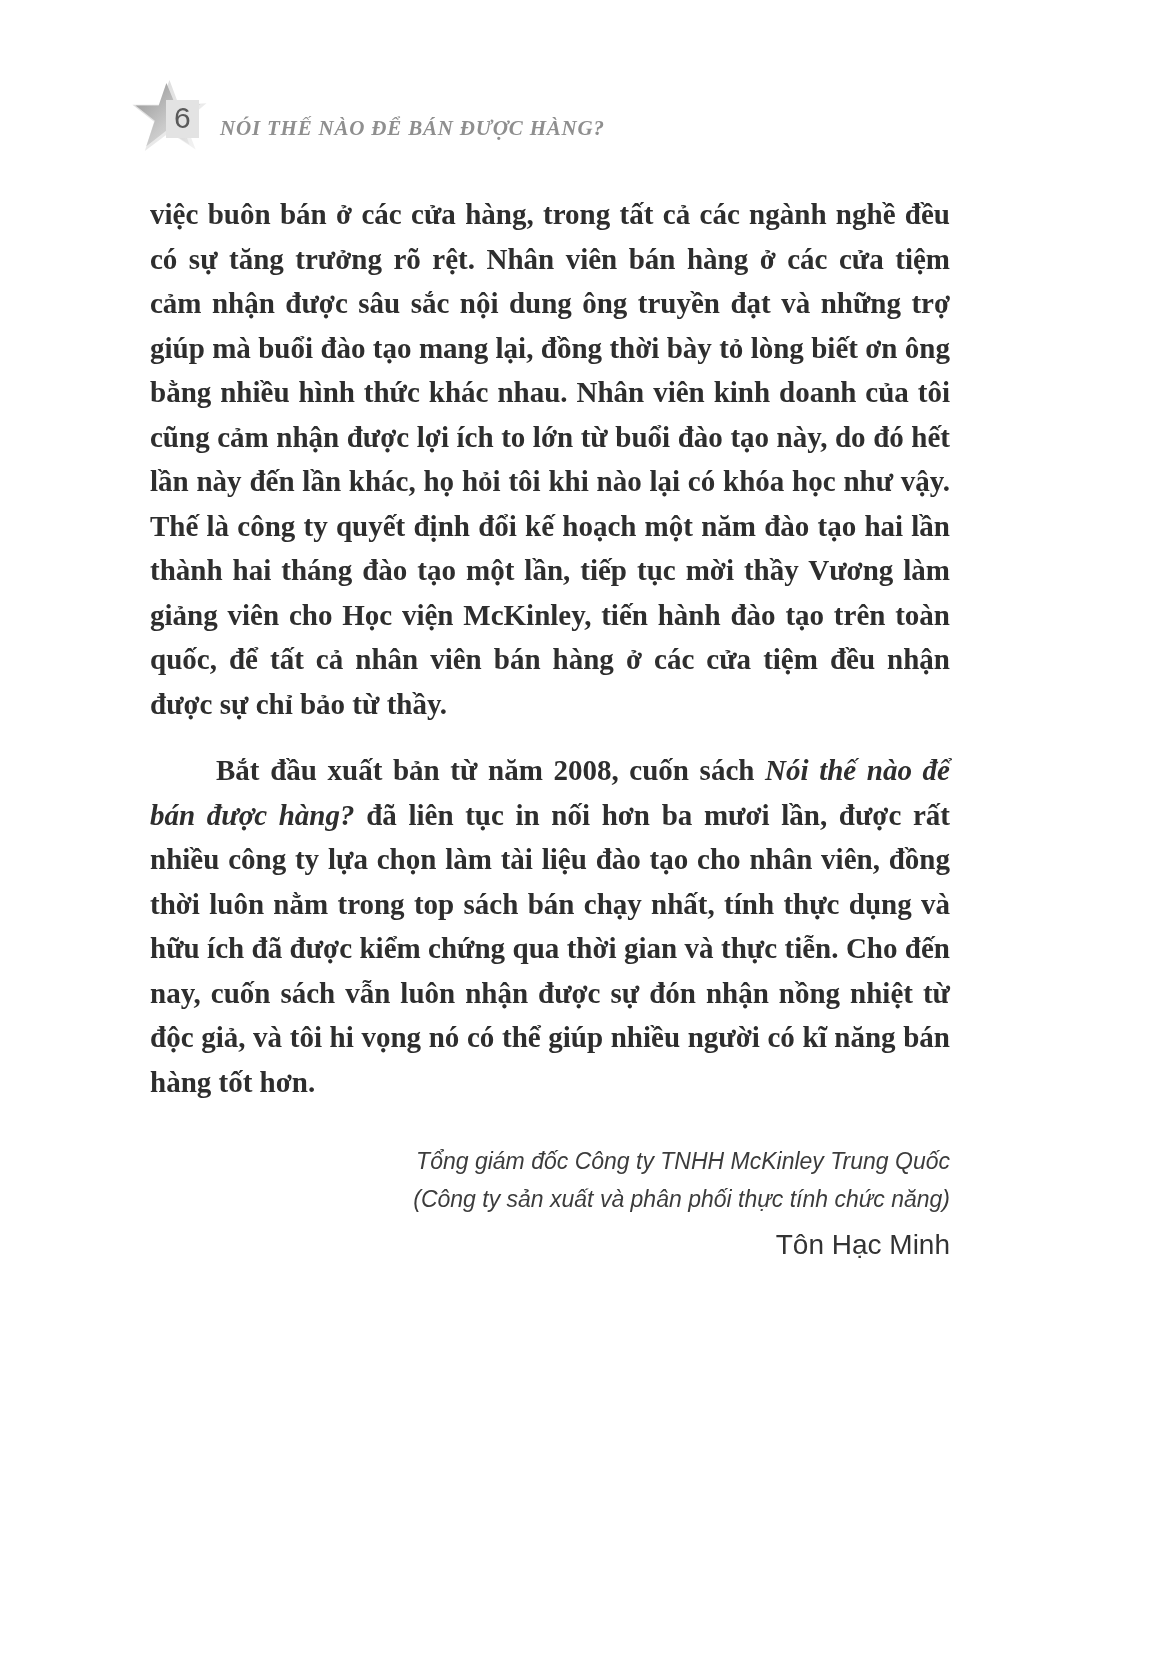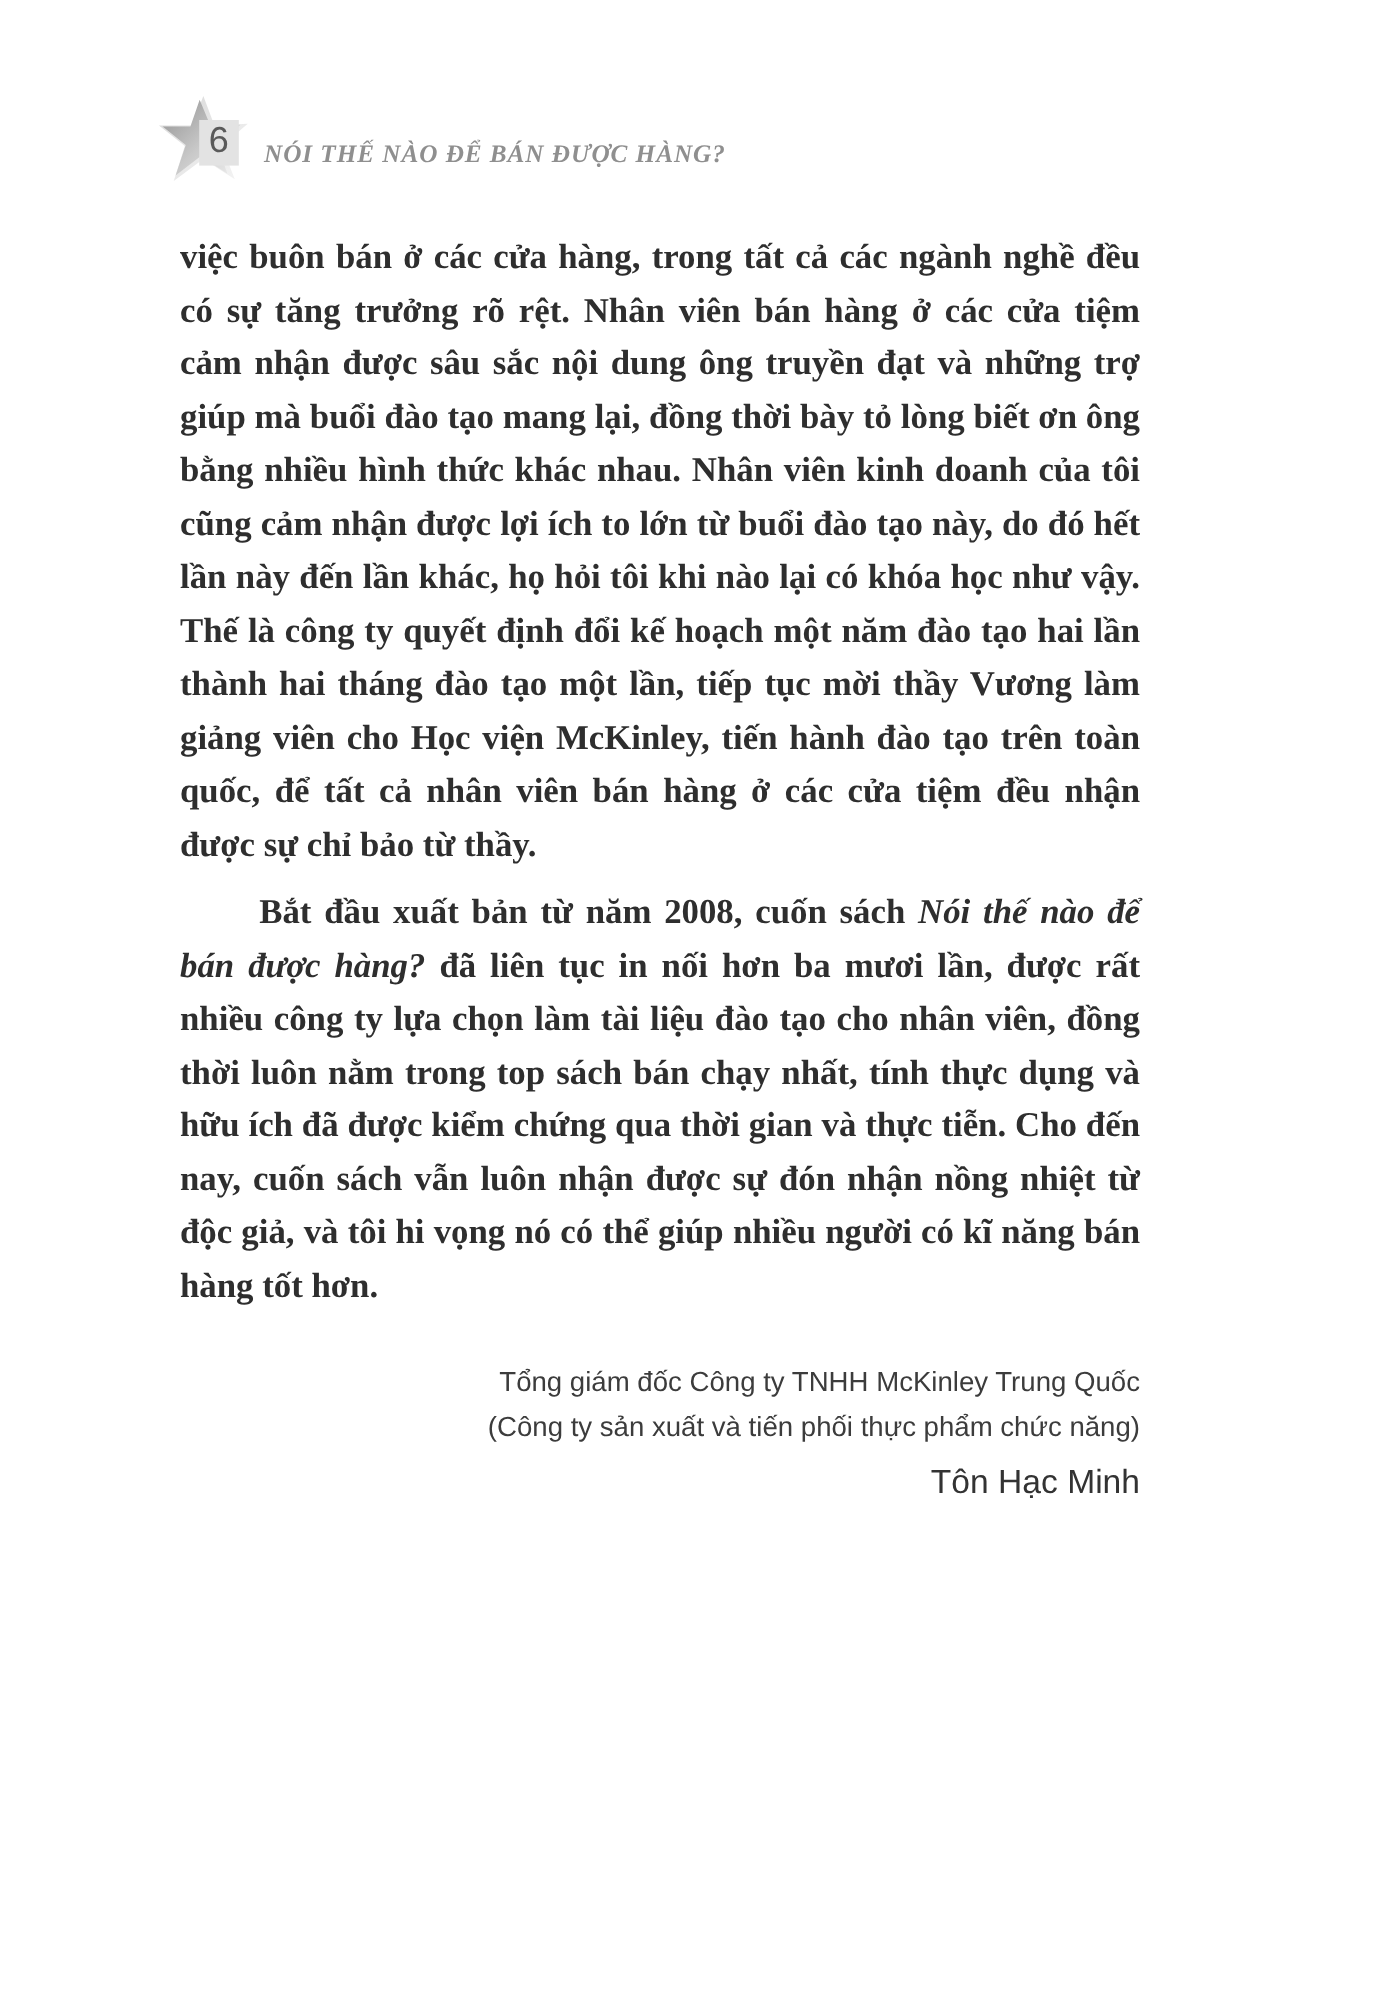--- a/index.html
+++ b/index.html
@@ -56,33 +56,33 @@
     position: absolute;
     left: 150px;
     top: 192px;
     width: 800px;
     color: #2e2e2e;
     font-size: 29px;
     line-height: 44.5px;
     text-align: justify;
   }
   .para { text-align: justify; font-weight: bold; }
-  .para-2 { margin-top: 12px; text-indent: 66px; }
+  .para-2 { margin-top: 22px; text-indent: 66px; }
   .para-2 em { font-style: italic; }
 
   
   .attribution {
     margin-top: 38px;
     text-align: right;
     font-family: "Liberation Sans", sans-serif;
     font-size: 23px;
     line-height: 38px;
     color: #3c3c3c;
   }
-  .attribution .attr-line { display: block; }
+  .attribution .attr-line { display: block; font-style: italic; }
   .attribution .attr-name {
     display: block;
     font-size: 28px;
     margin-top: 8px;
     color: #333333;
   }
 </style>
 </head>
 <body>
 
@@ -111,19 +111,19 @@
   </div>
 
   <div class="body-text">
 
     <p class="para para-1">việc buôn bán ở các cửa hàng, trong tất cả các ngành nghề đều có sự tăng trưởng rõ rệt. Nhân viên bán hàng ở các cửa tiệm cảm nhận được sâu sắc nội dung ông truyền đạt và những trợ giúp mà buổi đào tạo mang lại, đồng thời bày tỏ lòng biết ơn ông bằng nhiều hình thức khác nhau. Nhân viên kinh doanh của tôi cũng cảm nhận được lợi ích to lớn từ buổi đào tạo này, do đó hết lần này đến lần khác, họ hỏi tôi khi nào lại có khóa học như vậy. Thế là công ty quyết định đổi kế hoạch một năm đào tạo hai lần thành hai tháng đào tạo một lần, tiếp tục mời thầy Vương làm giảng viên cho Học viện McKinley, tiến hành đào tạo trên toàn quốc, để tất cả nhân viên bán hàng ở các cửa tiệm đều nhận được sự chỉ bảo từ thầy.</p>
 
     <p class="para para-2"><span>Bắt đầu xuất bản từ năm 2008, cuốn sách </span><em>Nói thế nào để bán được hàng?</em><span> đã liên tục in nối hơn ba mươi lần, được rất nhiều công ty lựa chọn làm tài liệu đào tạo cho nhân viên, đồng thời luôn nằm trong top sách bán chạy nhất, tính thực dụng và hữu ích đã được kiểm chứng qua thời gian và thực tiễn. Cho đến nay, cuốn sách vẫn luôn nhận được sự đón nhận nồng nhiệt từ độc giả, và tôi hi vọng nó có thể giúp nhiều người có kĩ năng bán hàng tốt hơn.</span></p>
 
     <div class="attribution">
       <span class="attr-line">Tổng giám đốc Công ty TNHH McKinley Trung Quốc</span>
-      <span class="attr-line">(Công ty sản xuất và tiến phối thực phẩm chức năng)</span>
+      <span class="attr-line">(Công ty sản xuất và phân phối thực tính chức năng)</span>
       <span class="attr-name">Tôn Hạc Minh</span>
     </div>
 
   </div>
 
 </div>
 
 </body></html>

